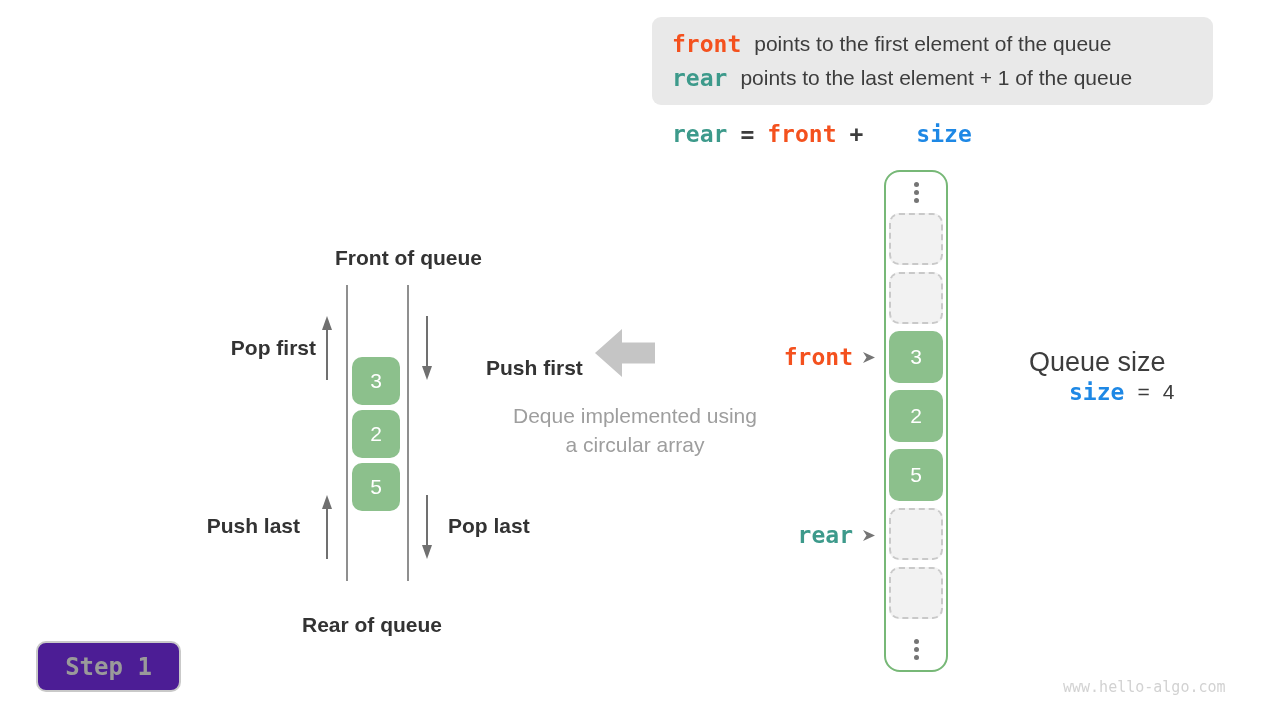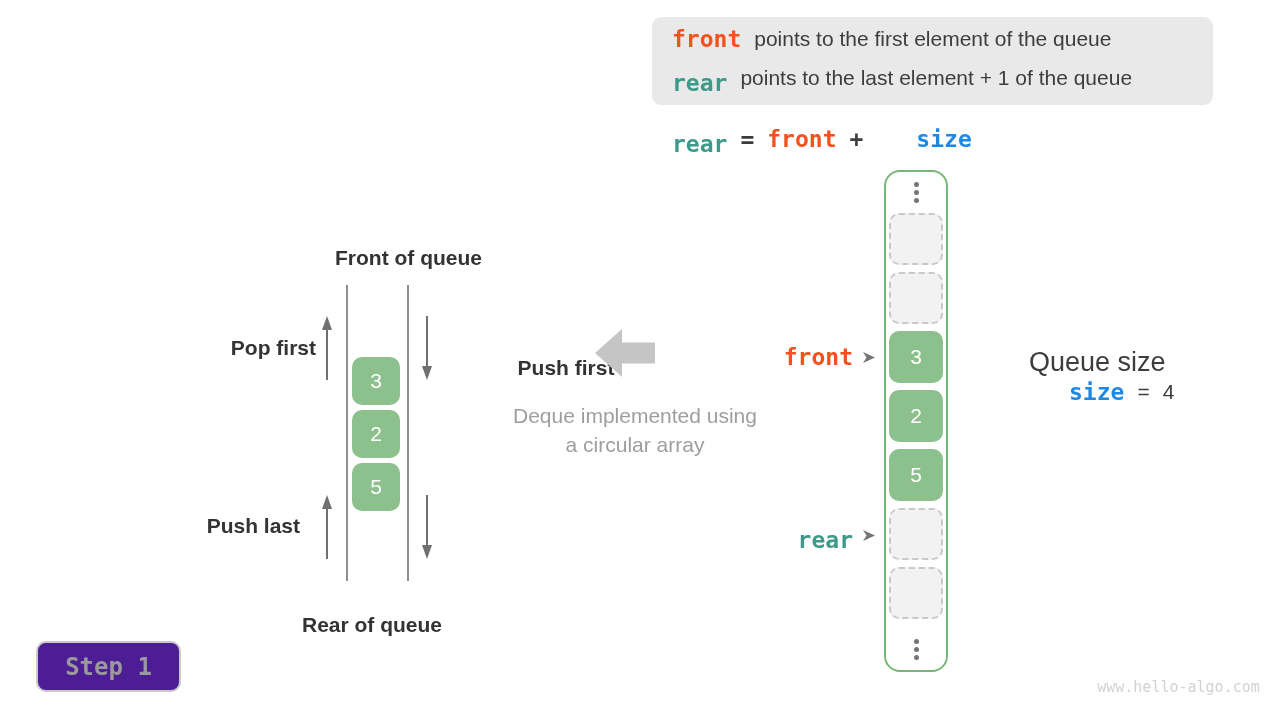--- a/index.html
+++ b/index.html
@@ -1,26 +1,26 @@
 <!DOCTYPE html>
 <html><head>
 <meta charset="utf-8">
 <style>
   html,body{margin:0;padding:0;background:#ffffff;}
   .canvas{position:relative;width:1280px;height:720px;background:#ffffff;overflow:hidden;
           font-family:"Liberation Sans",sans-serif;color:#3d3d3d;}
   .mono{font-family:"DejaVu Sans Mono",monospace;font-weight:bold;}
-  .abs{position:absolute;text-align:center;}
+  .abs{position:absolute;}
 
   
   .legend{left:652px;top:17px;width:561px;height:88px;background:#e9e9e9;border-radius:9px;
           display:flex;flex-direction:column;justify-content:center;gap:8px;padding-left:20px;box-sizing:border-box;}
   .legend-line{display:flex;align-items:center;font-size:21px;color:#3d3d3d;}
   .legend-line .kw{font-size:23px;margin-right:13px;}
-  .kw-orange{color:#F4511E;} .kw-teal{color:#3D9A8B;margin-top:10px;} .kw-blue{color:#1E88E5;margin-left:40px;}
+  .kw-orange{color:#F4511E;} .kw-teal{color:#3D9A8B;} .kw-blue{color:#1E88E5;margin-left:40px;}
 
   
   .formula{left:672px;top:121px;display:flex;align-items:center;gap:13px;font-size:23px;}
   .formula .op{color:#3d3d3d;font-family:"DejaVu Sans Mono",monospace;font-weight:bold;}
 
   
   .h-label{font-size:21px;font-weight:bold;color:#333333;}
   .front-of-queue{left:262px;top:246px;width:220px;text-align:right;}
   .rear-of-queue{left:262px;top:613px;width:220px;text-align:center;}
   .channel{left:346px;top:285px;width:59px;height:296px;border-left:2px solid #8f8f8f;border-right:2px solid #8f8f8f;}
@@ -60,21 +60,21 @@
   .qsize-title{left:1029px;top:336px;font-size:27px;color:#3d3d3d;margin-top:11px;}
   .qsize-line{left:1029px;top:379px;display:flex;align-items:center;gap:13px;font-size:21px;color:#3d3d3d;}
   .qsize-line .kw{font-size:23px;}
 
   
   .step-badge{left:36px;top:641px;width:145px;height:51px;background:#4c1d95;border:2px solid #c9c9c9;
               border-radius:10px;box-sizing:border-box;display:flex;align-items:center;justify-content:center;
               font-size:24px;color:#9a9a9a;}
 
   .watermark{left:1063px;top:678px;width:175px;font-family:"DejaVu Sans Mono",monospace;
-             font-size:15px;color:#d2d2d2;letter-spacing:0px;margin-left:28px;}
+             font-size:15px;color:#d2d2d2;letter-spacing:0px;}
 </style>
 </head>
 <body>
 
 <div class="canvas">
 
   <div class="abs legend">
     <div class="legend-line">
       <span class="kw mono kw-orange">front</span>
       <span>points to the first element of the queue</span>
@@ -98,20 +98,21 @@
   <div class="abs channel"></div>
   <div id="deque-values">
       <div class="dq-cell" style="top: 357px;">3</div>
       <div class="dq-cell" style="top: 410px;">2</div>
       <div class="dq-cell" style="top: 463px;">5</div>
     </div>
 
   <div class="abs op-label lbl-pop-first">Pop first</div>
   <div class="abs op-label lbl-push-first">Push first</div>
   <div class="abs op-label lbl-push-last">Push last</div>
+  <div class="abs op-label lbl-pop-last">Pop last</div>
 
   <svg class="thin-arrow" style="left:320px;top:316px;" width="14" height="64">
     <line x1="7" y1="13" x2="7" y2="64" stroke="#707070" stroke-width="2"></line>
     <polygon points="7,0 2,14 12,14" fill="#707070"></polygon>
   </svg>
   <svg class="thin-arrow" style="left:420px;top:316px;" width="14" height="64">
     <line x1="7" y1="0" x2="7" y2="51" stroke="#707070" stroke-width="2"></line>
     <polygon points="7,64 2,50 12,50" fill="#707070"></polygon>
   </svg>
   <svg class="thin-arrow" style="left:320px;top:495px;" width="14" height="64">

